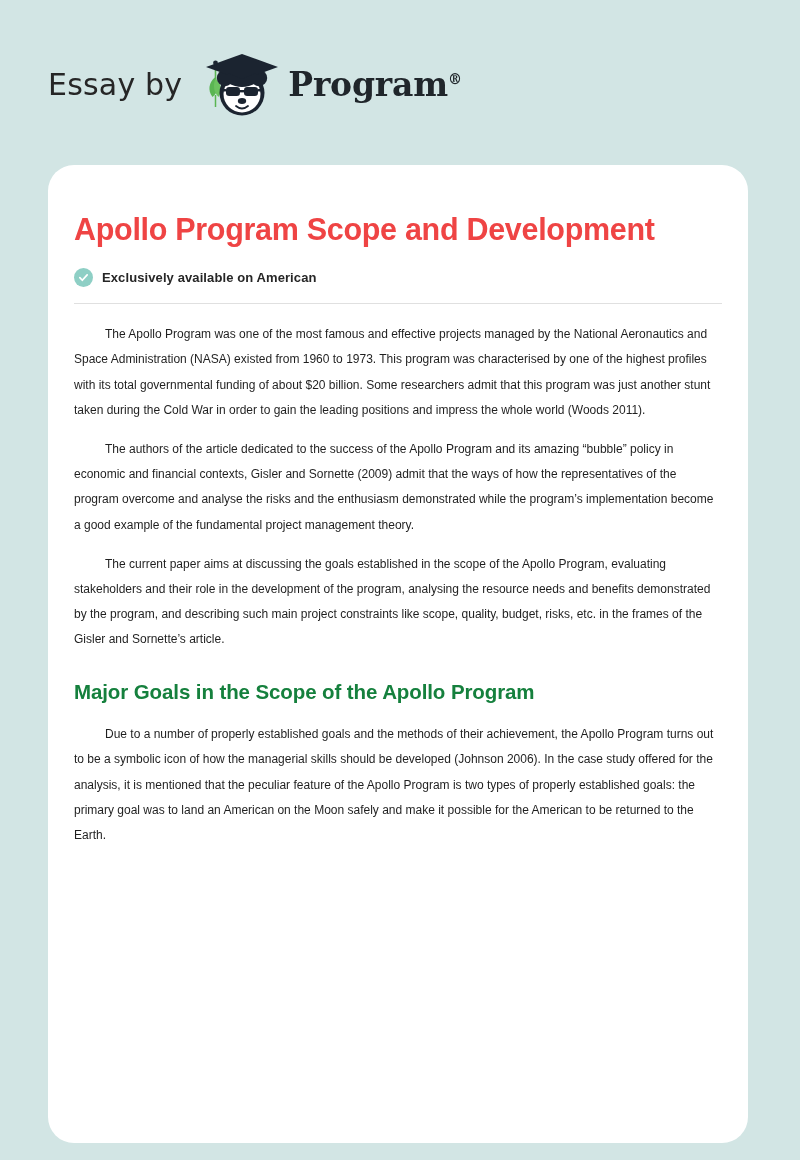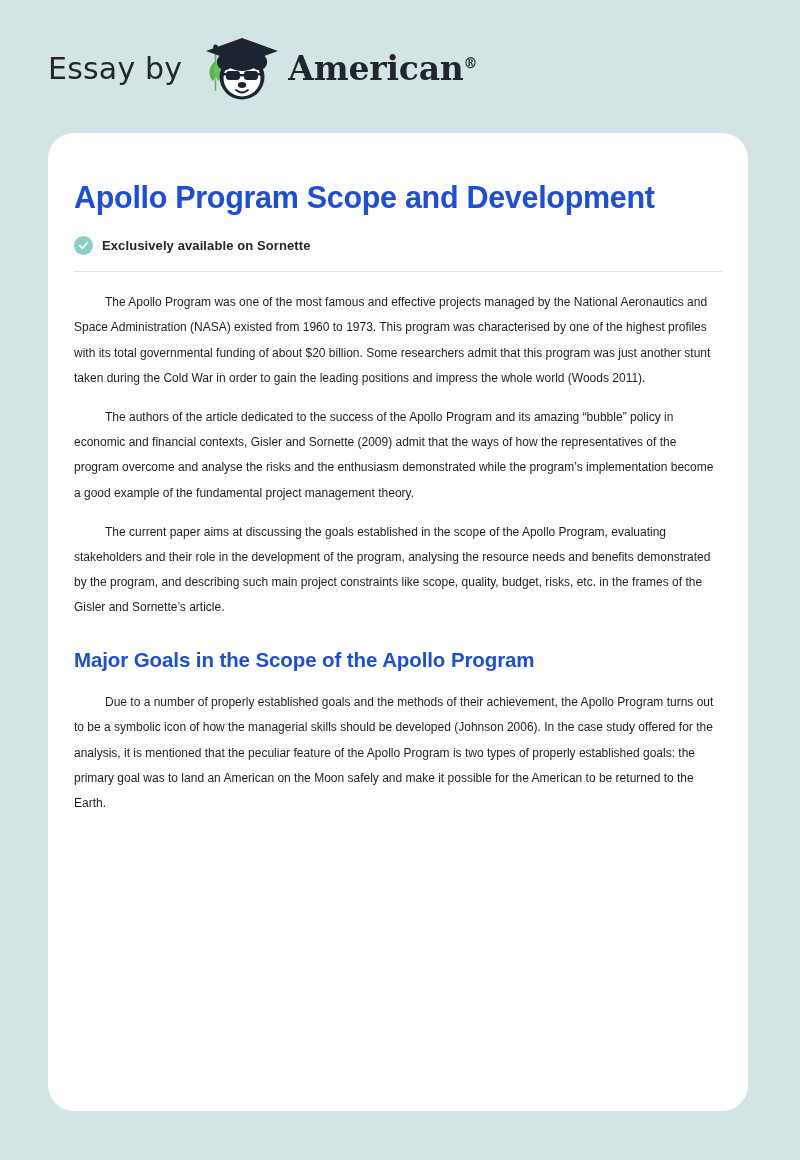--- a/index.html
+++ b/index.html
@@ -10,21 +10,21 @@
   body {
     width: 800px;
     height: 1160px;
     background: #d2e5e4;
     font-family: "Liberation Sans", sans-serif;
     overflow: hidden;
   }
 
   
   .site-header {
-    height: 133px;
+    height: 165px;
     padding-left: 48px;
     display: flex;
     align-items: center;
   }
   .brand-row {
     display: flex;
     align-items: center;
     margin-top: 4px;
   }
   .essay-by {
@@ -70,21 +70,21 @@
     padding: 36px 26px 40px 26px;
   }
   .card-inner {
     padding: 0 0 0 0;
   }
 
   h1.doc-title {
     font-family: "Liberation Sans", sans-serif;
     font-size: 30.5px;
     font-weight: bold;
-    color: #1d4ed8;
+    color: #ef4444;
     margin: 10px 0 0 0;
     line-height: 1.22;
     letter-spacing: -0.3px;
   }
 
   .exclusive-row {
     display: flex;
     align-items: center;
     margin-top: 20px;
   }
@@ -123,21 +123,21 @@
     margin: 28px 0 0 0;
     line-height: 1.25;
     letter-spacing: -0.2px;
   }
   h2.sec.tight { margin-top: 34px; }
 
   h3.subsec {
     font-family: "Liberation Sans", sans-serif;
     font-size: 20.5px;
     font-weight: bold;
-    color: #1d4ed8;
+    color: #15803d;
     margin: 26px 0 0 0;
     line-height: 1.25;
     letter-spacing: -0.1px;
   }
 
   p.body {
     font-family: "Liberation Sans", sans-serif;
     font-size: 12px;
     color: #1f1f1f;
     line-height: 25.2px;
@@ -177,36 +177,36 @@
 
       <ellipse cx="47" cy="52" rx="4.2" ry="3" fill="#1b2430"></ellipse>
       <path d="M41 57 Q47 62 53 57" stroke="#1b2430" stroke-width="1.8" fill="none" stroke-linecap="round"></path>
 
       <path d="M47 5 L83 18 L47 31 L11 18 Z" fill="#1b2430"></path>
       <path d="M33 24 L33 34 Q47 42 61 34 L61 24 L47 30 Z" fill="#1b2430"></path>
       <path d="M20.5 18 L20.5 14" stroke="#1b2430" stroke-width="2.2"></path>
       <circle cx="20.5" cy="14" r="2.4" fill="#1b2430"></circle>
     </svg>
 
-    <span class="brand-word"><span>American</span><span class="reg">®</span></span>
+    <span class="brand-word"><span>Program</span><span class="reg">®</span></span>
   </div>
 </header>
 
 <main class="paper-card">
   <div class="card-inner">
 
     <h1 class="doc-title">Apollo Program Scope and Development</h1>
 
     <div class="exclusive-row">
       <span class="check-badge">
         <svg width="11" height="11" viewBox="0 0 12 12" aria-hidden="true">
           <path d="M2 6.2 L4.7 9 L10 3.2" stroke="#ffffff" stroke-width="1.9" fill="none" stroke-linecap="round" stroke-linejoin="round"></path>
         </svg>
       </span>
-      <span class="exclusive-text">Exclusively available on Sornette</span>
+      <span class="exclusive-text">Exclusively available on American</span>
     </div>
 
     <hr class="divider">
 
     <p class="body first">The Apollo Program was one of the most famous and effective projects managed by the National Aeronautics and Space Administration (NASA) existed from 1960 to 1973. This program was characterised by one of the highest profiles with its total governmental funding of about $20 billion. Some researchers admit that this program was just another stunt taken during the Cold War in order to gain the leading positions and impress the whole world (Woods 2011).</p>
     <p class="body">The authors of the article dedicated to the success of the Apollo Program and its amazing “bubble” policy in economic and financial contexts, Gisler and Sornette (2009) admit that the ways of how the representatives of the program overcome and analyse the risks and the enthusiasm demonstrated while the program’s implementation become a good example of the fundamental project management theory.</p>
     <p class="body">The current paper aims at discussing the goals established in the scope of the Apollo Program, evaluating stakeholders and their role in the development of the program, analysing the resource needs and benefits demonstrated by the program, and describing such main project constraints like scope, quality, budget, risks, etc. in the frames of the Gisler and Sornette’s article.</p>
 
 
     <h3 class="subsec">Major Goals in the Scope of the Apollo Program</h3>

